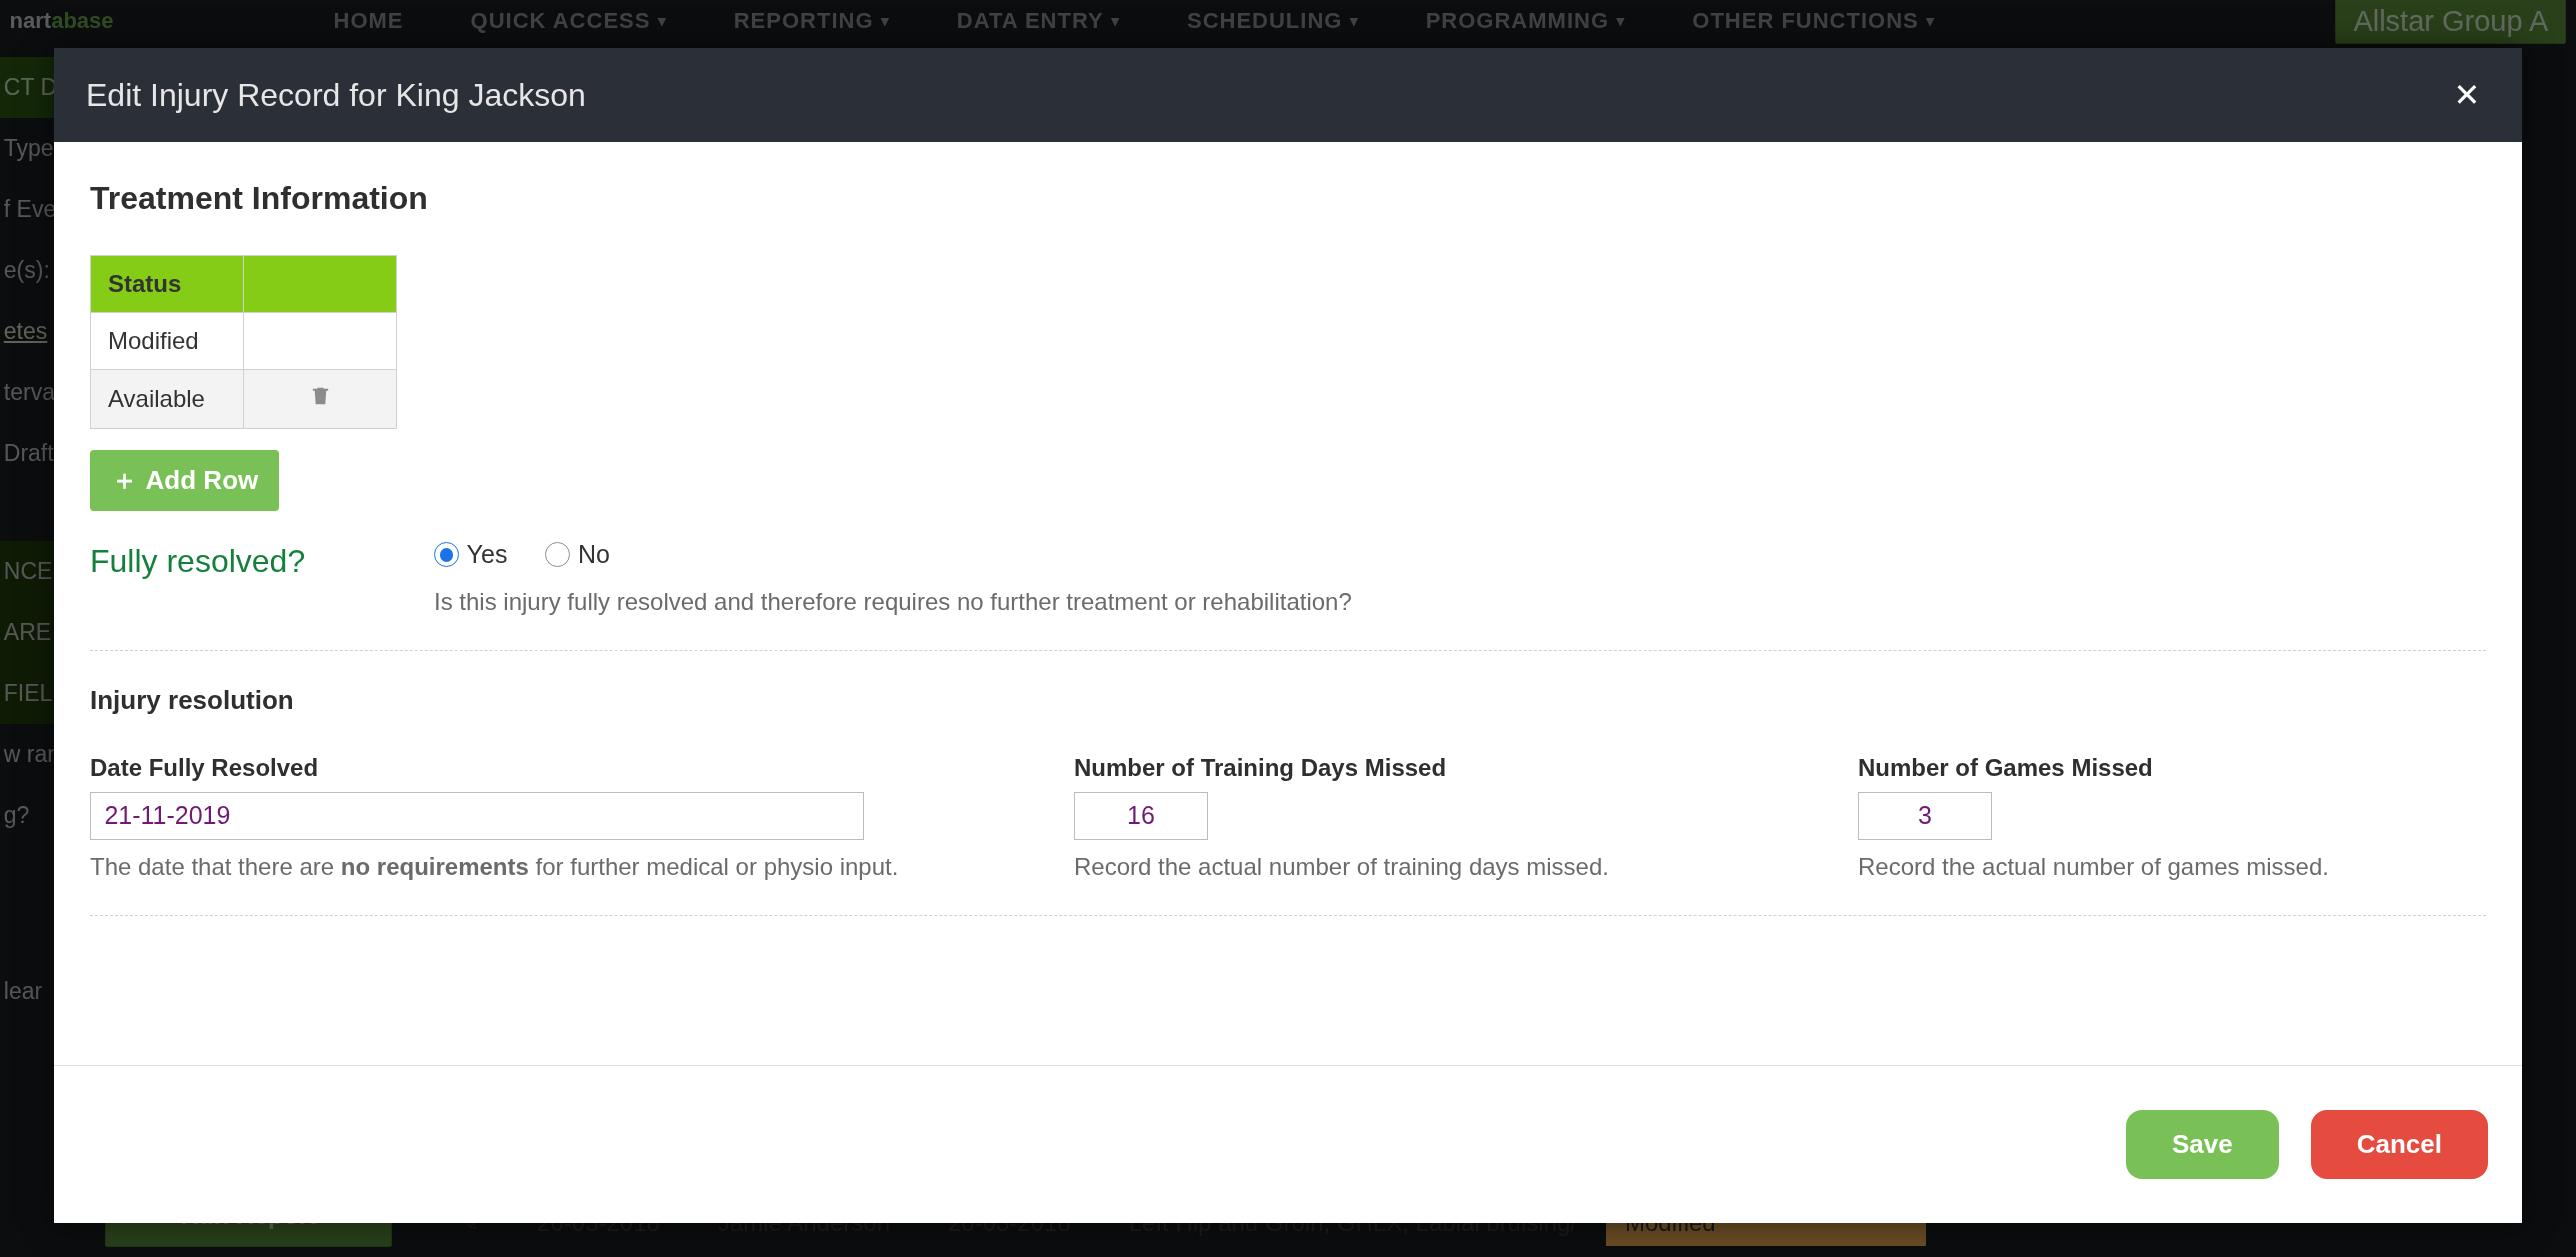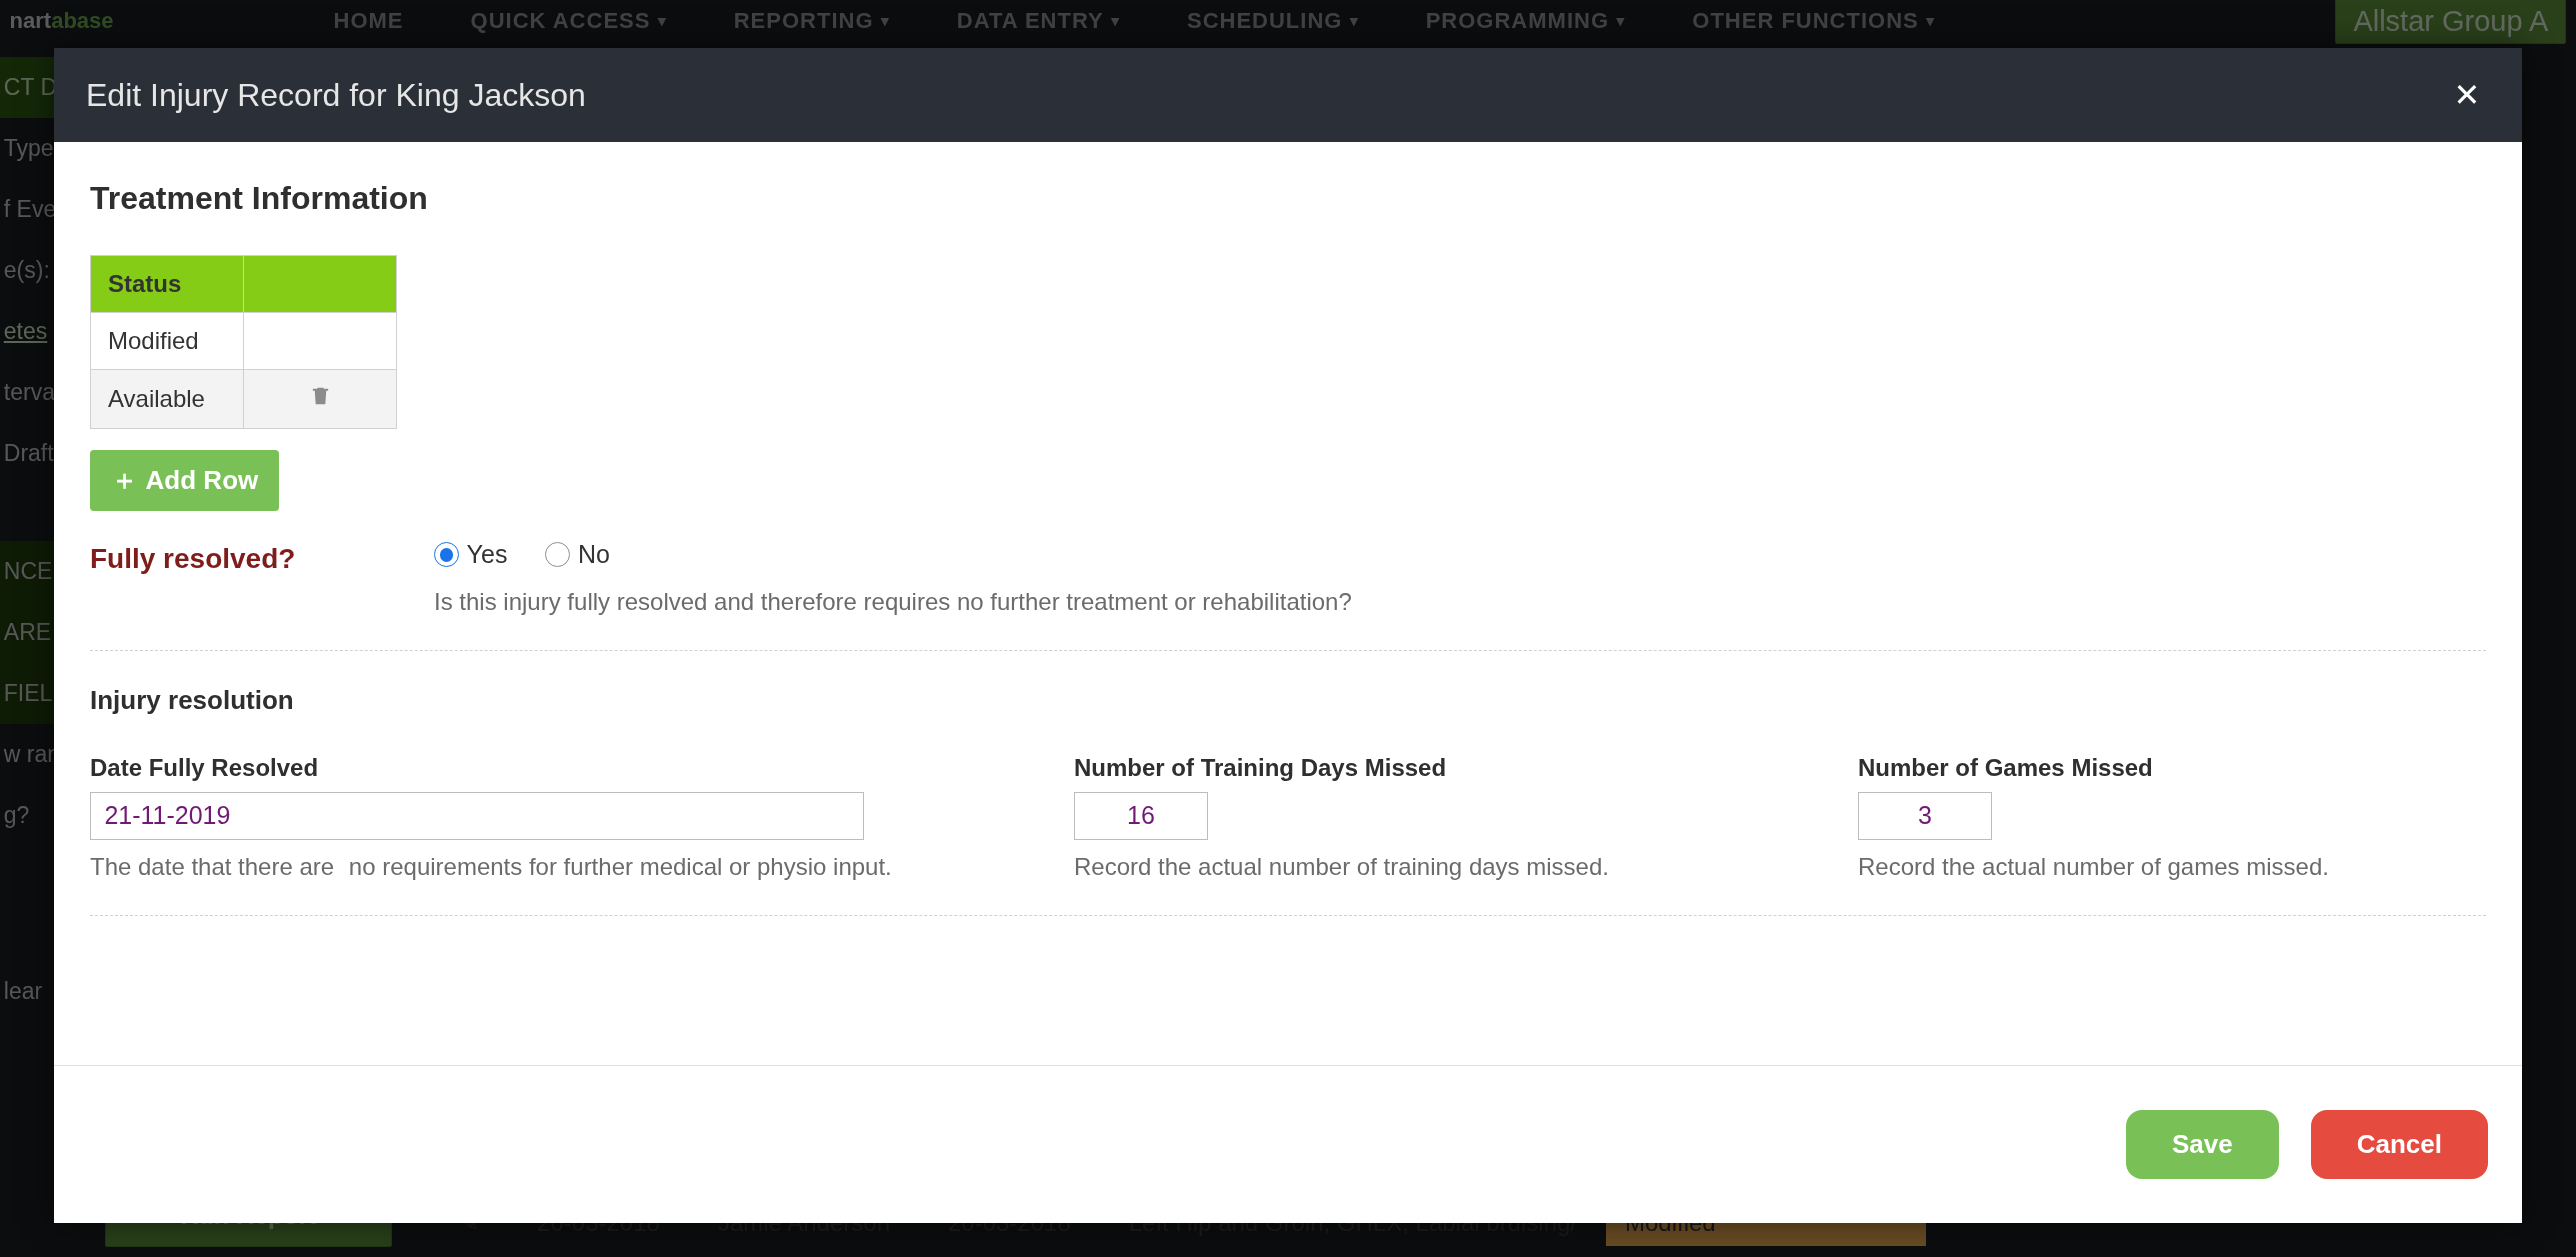--- a/index.html
+++ b/index.html
@@ -176,23 +176,23 @@
   }
   .plus { font-size:27px; line-height:1; }
 
   .field-row {
     display:flex;
     align-items:flex-start;
     margin-top:29px;
     gap:105px;
   }
   .field-label {
-    font-size:28px;
-    font-weight:700;
-    color:#7f1d1d;
+    font-size:32px;
+    font-weight:400;
+    color:#15803d;
     width:239px;
     padding-top:2.9px;
   }
   .field-body { flex:1; }
   .radio-row { display:flex; align-items:center; gap:38px; font-size:25px; color:#333; }
   .radio {
     display:inline-flex; align-items:center; gap:7.6px;
   }
   .radio .circle {
     width:25px; height:25px; border-radius:50%;
@@ -232,21 +232,21 @@
     width:774px;
     height:48px;
     color:#701a75;
   }
   .text-input.small { width:134px; text-align:center; }
   .res-help {
     margin-top:13.4px;
     font-size:24px;
     color:#6b6b6b;
   }
-  .res-help b { color:#6b6b6b; font-weight:400;margin-left:8px; }
+  .res-help b { color:#6b6b6b; font-weight:700; }
 
   .modal-footer {
     border-top:1px solid #e0e0e0;
     padding:44px 34px;
     display:flex;
     justify-content:flex-end;
     gap:32px;
     flex:none;
   }
   .btn {

